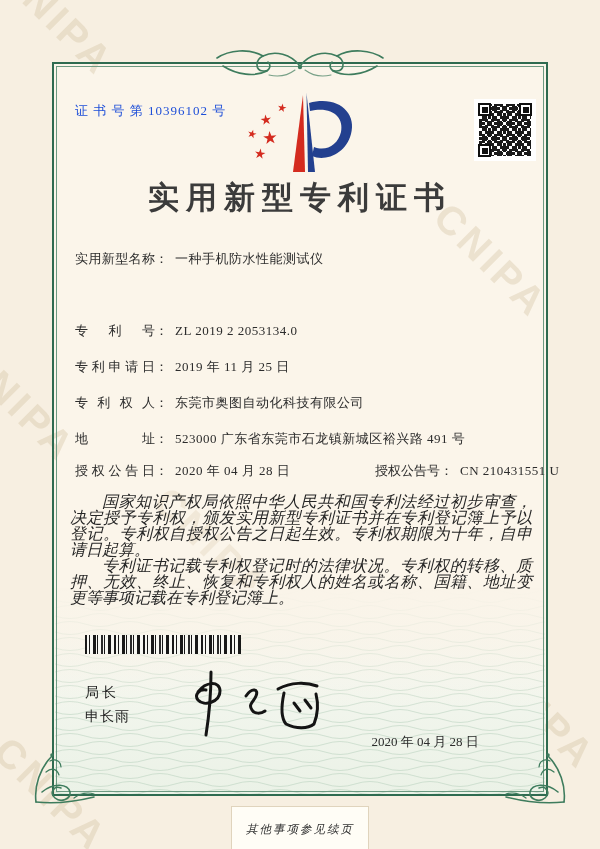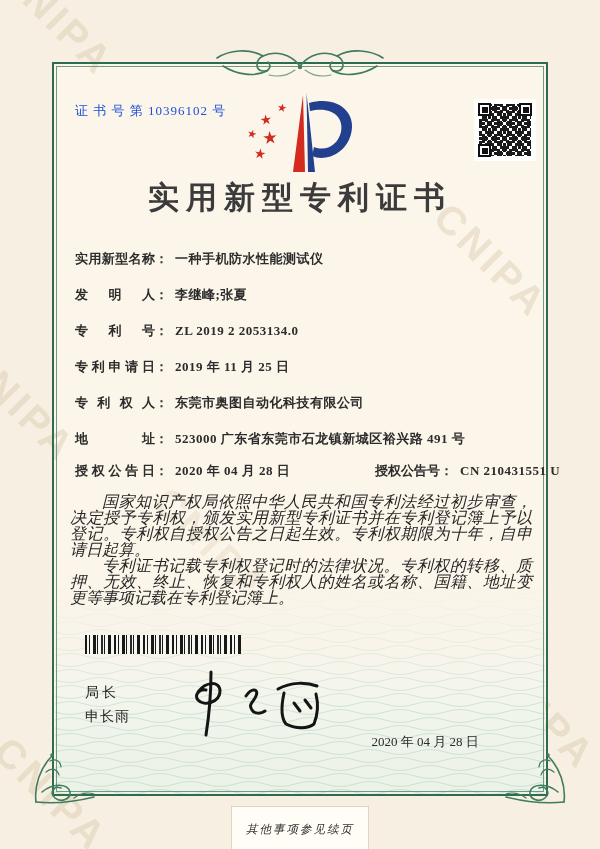--- a/index.html
+++ b/index.html
@@ -28,21 +28,21 @@
   .qr{position:absolute;left:474px;top:99px;width:62px;height:62px;background:#fff;z-index:4;}
   .qr-noise{position:absolute;inset:5px;
      background:repeating-conic-gradient(#1a1a1a 0% 25%,transparent 0% 50%) 0 0/6px 6px,
                 repeating-conic-gradient(transparent 0% 25%,#1a1a1a 0% 50%) 3px 2px/10px 10px;}
   .finder{position:absolute;width:13px;height:13px;border:2.5px solid #101010;background:#fff;box-sizing:border-box;}
   .finder:after{content:"";position:absolute;inset:1.5px;background:#101010;}
   .f-tl{left:4px;top:4px}.f-tr{right:4px;top:4px}.f-bl{left:4px;bottom:4px}
   .title{position:absolute;left:52px;top:177px;width:496px;text-align:center;z-index:4;
          font-size:31px;font-weight:bold;letter-spacing:7px;color:#3b3b3b;}
   
-  .row{position:absolute;left:75px;font-size:13px;color:#2c2c2c;white-space:nowrap;z-index:4;font-weight:bold;}
+  .row{position:absolute;left:75px;font-size:13px;color:#2c2c2c;white-space:nowrap;z-index:4;}
   .flabel{display:inline-block;width:80px;text-align:justify;text-align-last:justify;}
   .fvalue{margin-left:7px;letter-spacing:.5px;}
   .row .pair2{position:absolute;left:257px;top:0;white-space:nowrap;}
   .pair2 .flabel{width:65px;margin-left:43px;}
   
   .paras{position:absolute;left:70px;top:494px;width:462px;z-index:4;
          font-size:16px;line-height:16px;color:#262626;text-align:justify;font-style:italic;}
   .paras p{margin:0;text-indent:2em;}
   
   .barcode{position:absolute;left:85px;top:635px;width:156px;height:19px;z-index:4;
@@ -170,23 +170,20 @@
     <div class="finder f-tl"></div>
     <div class="finder f-tr"></div>
     <div class="finder f-bl"></div>
   </div>
 
   <div class="title">实用新型专利证书</div>
 
   <div class="row" style="top:250px">
     <span class="flabel">实用新型名称</span><span>：</span><span class="fvalue">一种手机防水性能测试仪</span>
   </div>
-  <div class="row" style="top:286px">
-    <span class="flabel">发明人</span><span>：</span><span class="fvalue">李继峰;张夏</span>
-  </div>
   <div class="row" style="top:322px">
     <span class="flabel">专利号</span><span>：</span><span class="fvalue">ZL 2019 2 2053134.0</span>
   </div>
   <div class="row" style="top:358px">
     <span class="flabel">专利申请日</span><span>：</span><span class="fvalue">2019 年 11 月 25 日</span>
   </div>
   <div class="row" style="top:394px">
     <span class="flabel">专利权人</span><span>：</span><span class="fvalue">东莞市奥图自动化科技有限公司</span>
   </div>
   <div class="row" style="top:430px">

